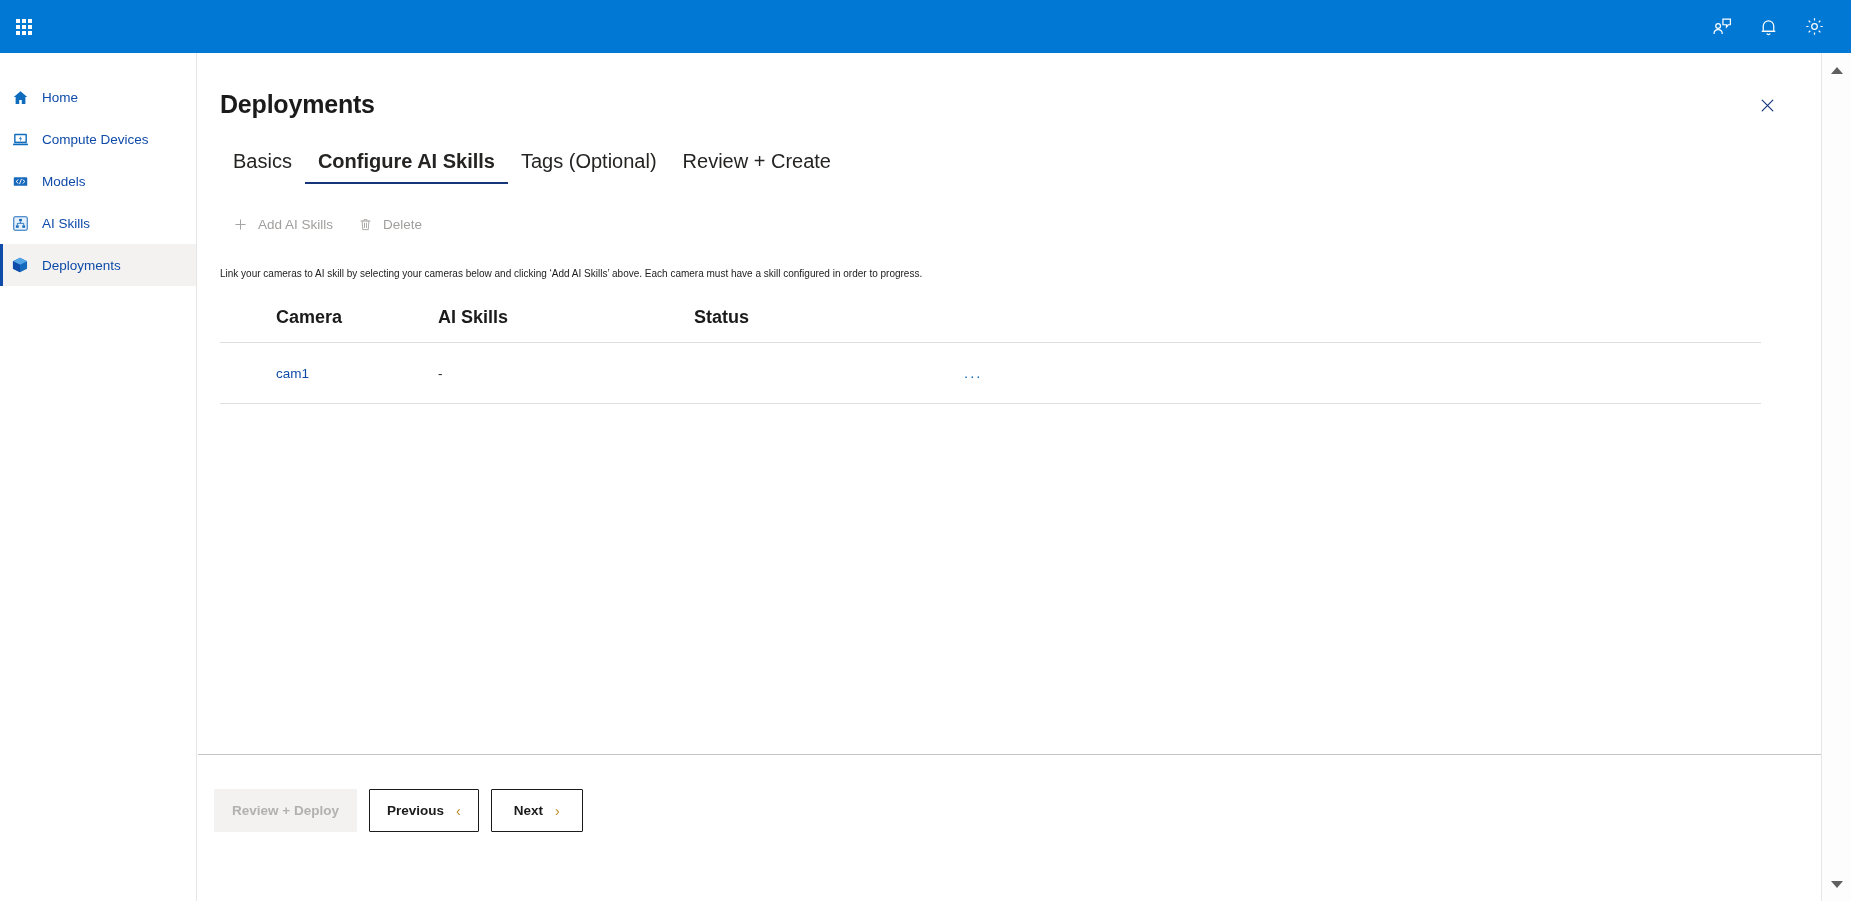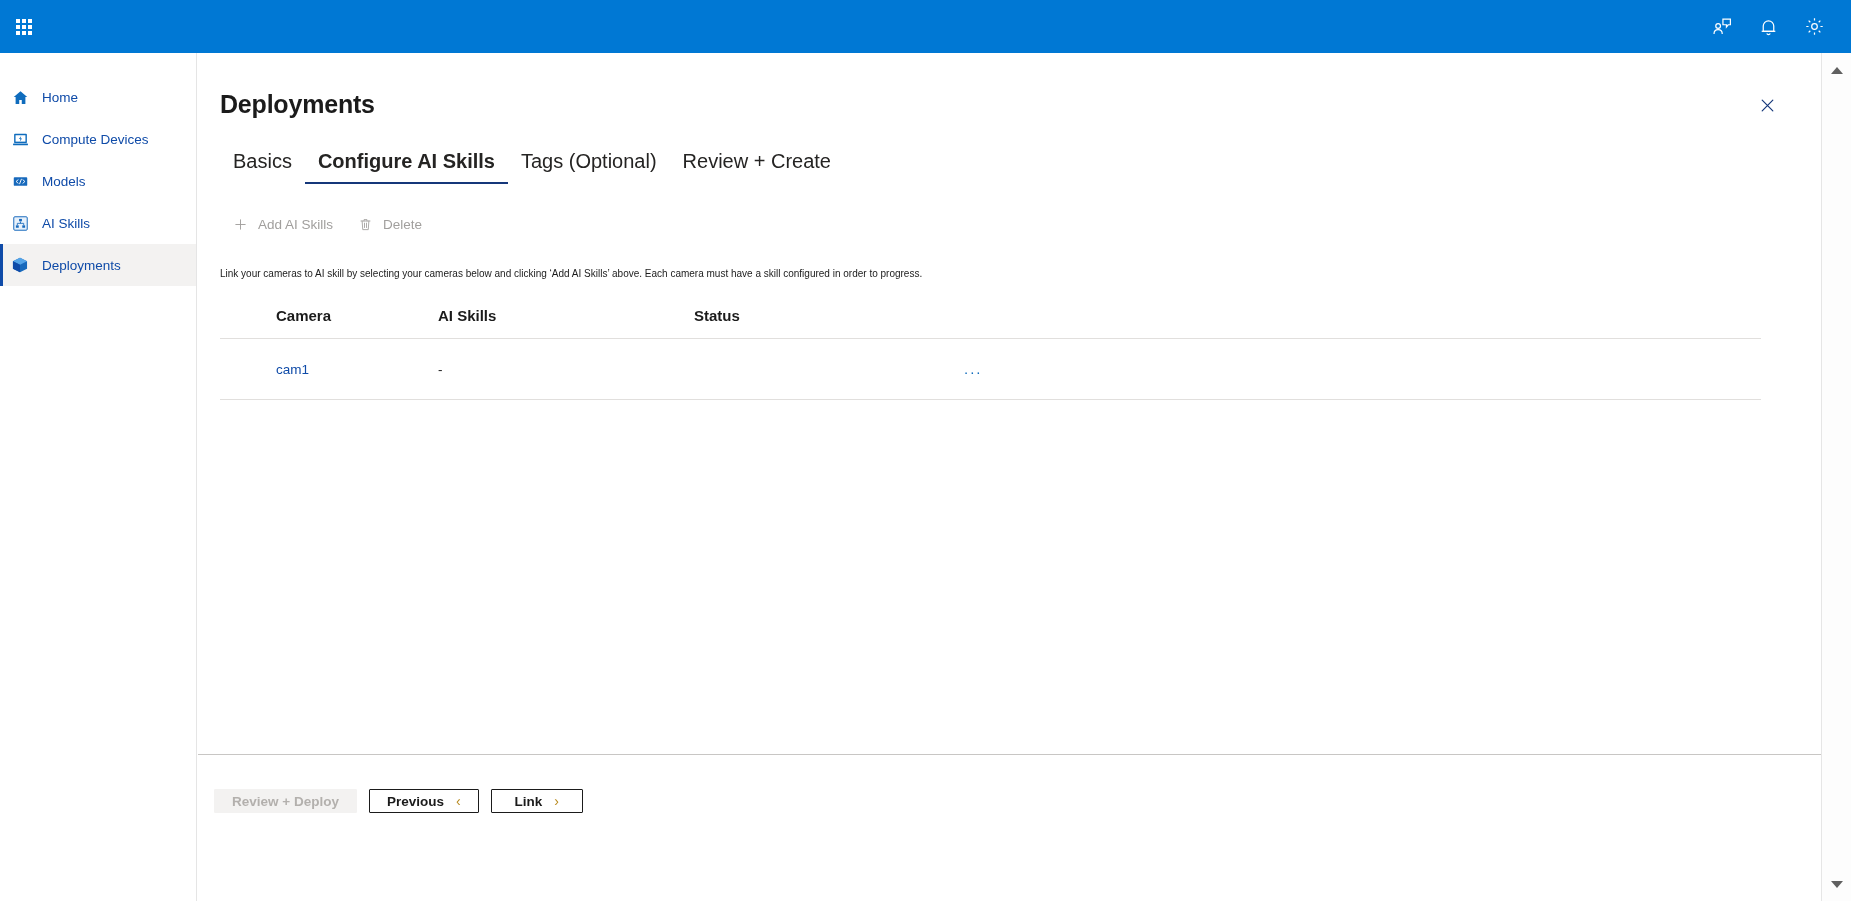--- a/index.html
+++ b/index.html
@@ -172,21 +172,21 @@
   .table-wrap {
     margin: 24px 22px 0 22px;
   }
   table.grid {
     width: 1541px;
     border-collapse: collapse;
     table-layout: fixed;
   }
   table.grid th {
     text-align: left;
-    font-size: 15px;
+    font-size: 18px;
     font-weight: 700;
     color: #1b1b1b;
     padding: 0 0 14px 0;
     border-bottom: 1px solid #e1dfdd;
   }
   table.grid td {
     font-size: 13.5px;
     color: #1b1b1b;
     padding: 22px 0 22px 0;
     border-bottom: 1px solid #e1dfdd;
@@ -221,21 +221,21 @@
     border-top: 1px solid #c8c6c4;
     background: #ffffff;
   }
   .footer-inner {
     display: flex;
     align-items: center;
     gap: 12px;
     padding: 34px 0 0 16px;
   }
   .btn {
-    height: 24px;
+    height: 43px;
     min-width: 92px;
     padding: 0 17px;
     font-size: 13.5px;
     font-weight: 600;
     display: inline-flex;
     align-items: center;
     justify-content: center;
     gap: 12px;
     cursor: pointer;
     background: #ffffff;
@@ -460,21 +460,21 @@
   <div class="footer">
     <div class="footer-inner">
       <div class="btn disabled">
         <span>Review + Deploy</span>
       </div>
       <div class="btn">
         <span>Previous</span>
         <span class="chev">‹</span>
       </div>
       <div class="btn">
-        <span>Link</span>
+        <span>Next</span>
         <span class="chev">›</span>
       </div>
     </div>
   </div>
 
 </div>
 
 <div class="scrollbar">
   <div class="sb-arrow up">
     <span class="tri up"></span>

